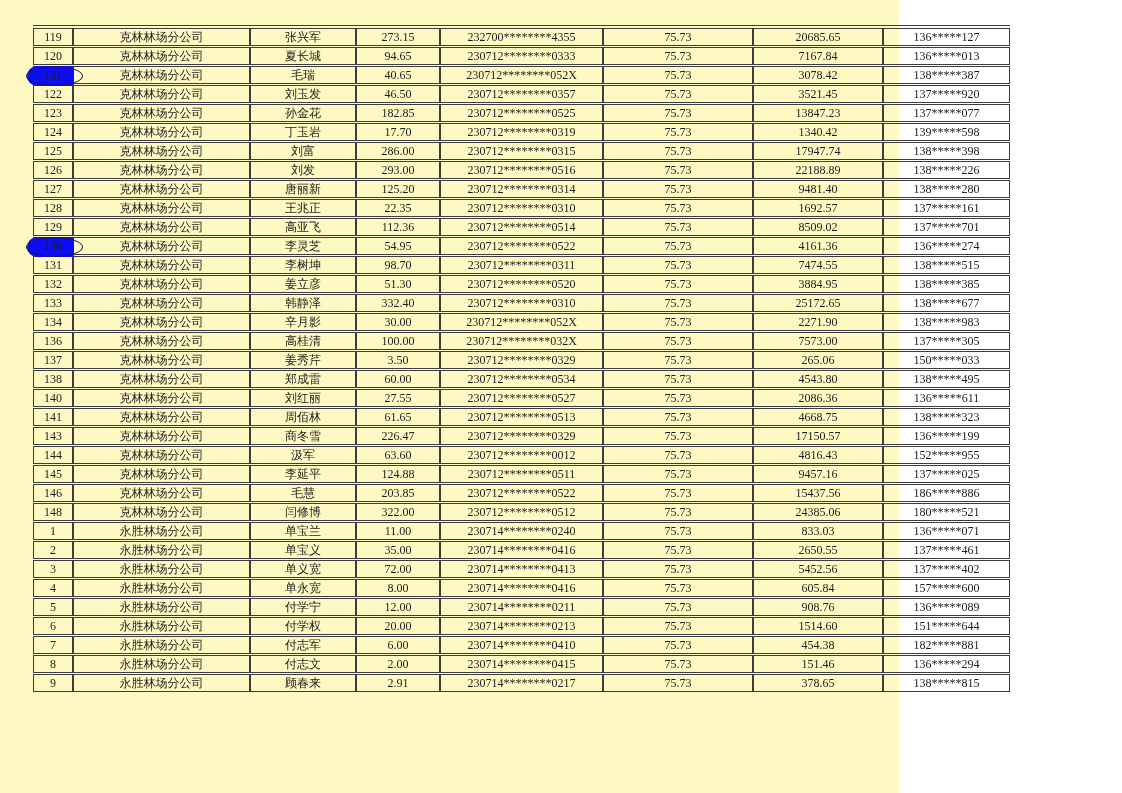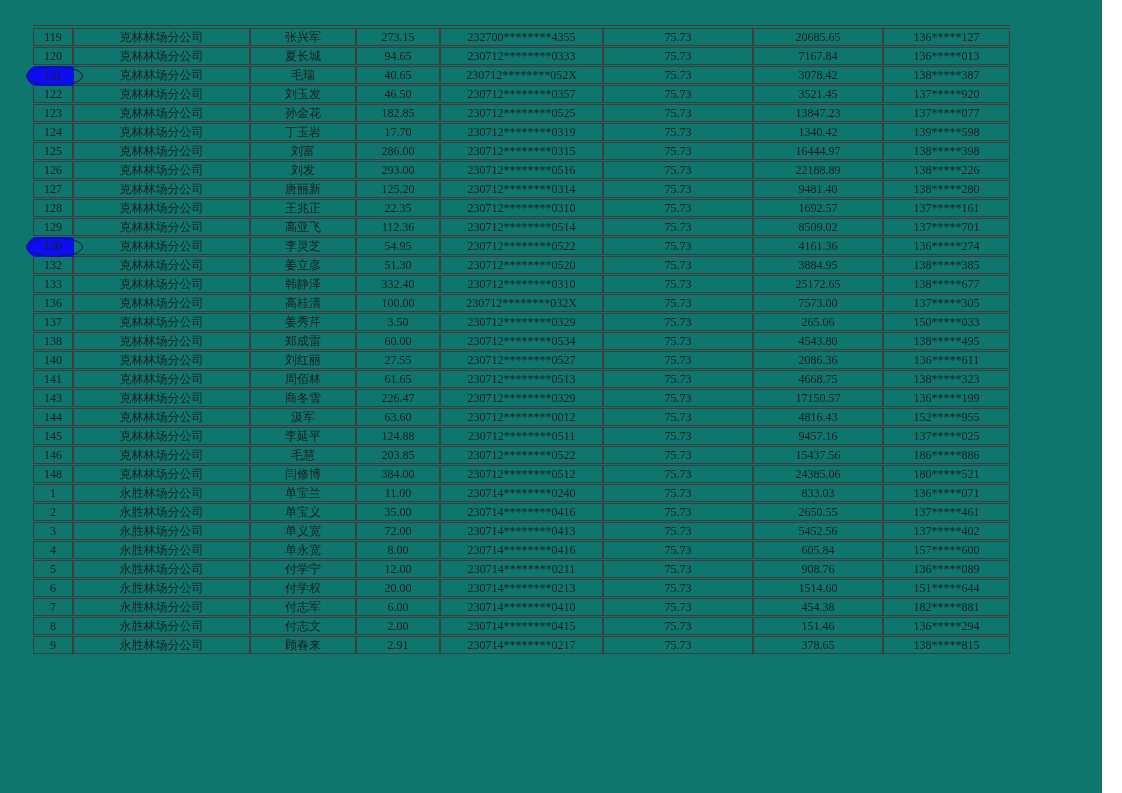--- a/index.html
+++ b/index.html
@@ -5,23 +5,23 @@
   html, body {
     margin: 0;
     padding: 0;
     background: #ffffff;
     width: 1122px;
     height: 793px;
     overflow: hidden;
   }
   .page {
     position: relative;
-    width: 1102px;
+    width: 899px;
     height: 793px;
-    background: #0f766e;
+    background: #fef9c3;
   }
   .sheet {
     position: absolute;
     left: 33px;
     top: 27px;
   }
   .top-edge-line {
     position: absolute;
     left: 0;
     top: -2px;
@@ -195,21 +195,21 @@
     <td class="c-index">
       
       
       <span class="val">125</span>
     </td>
     <td><span class="val">克林林场分公司</span></td>
     <td><span class="val">刘富</span></td>
     <td><span class="val">286.00</span></td>
     <td><span class="val">230712********0315</span></td>
     <td><span class="val">75.73</span></td>
-    <td><span class="val">16444.97</span></td>
+    <td><span class="val">17947.74</span></td>
     <td><span class="val">138*****398</span></td>
   </tr>
 
   <tr>
     <td class="c-index">
       
       
       <span class="val">126</span>
     </td>
     <td><span class="val">克林林场分公司</span></td>
@@ -274,20 +274,34 @@
     </td>
     <td><span class="val">克林林场分公司</span></td>
     <td><span class="val">李灵芝</span></td>
     <td><span class="val">54.95</span></td>
     <td><span class="val">230712********0522</span></td>
     <td><span class="val">75.73</span></td>
     <td><span class="val">4161.36</span></td>
     <td><span class="val">136*****274</span></td>
   </tr>
 
+  <tr>
+    <td class="c-index">
+      
+      
+      <span class="val">131</span>
+    </td>
+    <td><span class="val">克林林场分公司</span></td>
+    <td><span class="val">李树坤</span></td>
+    <td><span class="val">98.70</span></td>
+    <td><span class="val">230712********0311</span></td>
+    <td><span class="val">75.73</span></td>
+    <td><span class="val">7474.55</span></td>
+    <td><span class="val">138*****515</span></td>
+  </tr>
 
   <tr>
     <td class="c-index">
       
       
       <span class="val">132</span>
     </td>
     <td><span class="val">克林林场分公司</span></td>
     <td><span class="val">姜立彦</span></td>
     <td><span class="val">51.30</span></td>
@@ -305,20 +319,34 @@
     </td>
     <td><span class="val">克林林场分公司</span></td>
     <td><span class="val">韩静泽</span></td>
     <td><span class="val">332.40</span></td>
     <td><span class="val">230712********0310</span></td>
     <td><span class="val">75.73</span></td>
     <td><span class="val">25172.65</span></td>
     <td><span class="val">138*****677</span></td>
   </tr>
 
+  <tr>
+    <td class="c-index">
+      
+      
+      <span class="val">134</span>
+    </td>
+    <td><span class="val">克林林场分公司</span></td>
+    <td><span class="val">辛月影</span></td>
+    <td><span class="val">30.00</span></td>
+    <td><span class="val">230712********052X</span></td>
+    <td><span class="val">75.73</span></td>
+    <td><span class="val">2271.90</span></td>
+    <td><span class="val">138*****983</span></td>
+  </tr>
 
 
   <tr>
     <td class="c-index">
       
       
       <span class="val">136</span>
     </td>
     <td><span class="val">克林林场分公司</span></td>
     <td><span class="val">高桂清</span></td>
@@ -453,21 +481,21 @@
 
 
   <tr>
     <td class="c-index">
       
       
       <span class="val">148</span>
     </td>
     <td><span class="val">克林林场分公司</span></td>
     <td><span class="val">闫修博</span></td>
-    <td><span class="val">384.00</span></td>
+    <td><span class="val">322.00</span></td>
     <td><span class="val">230712********0512</span></td>
     <td><span class="val">75.73</span></td>
     <td><span class="val">24385.06</span></td>
     <td><span class="val">180*****521</span></td>
   </tr>
 
   <tr>
     <td class="c-index">
       
       

